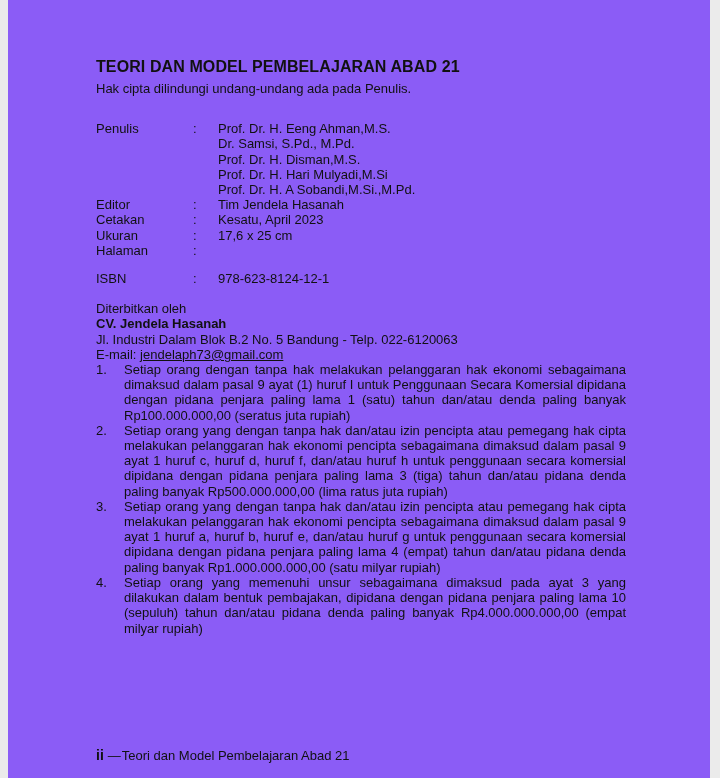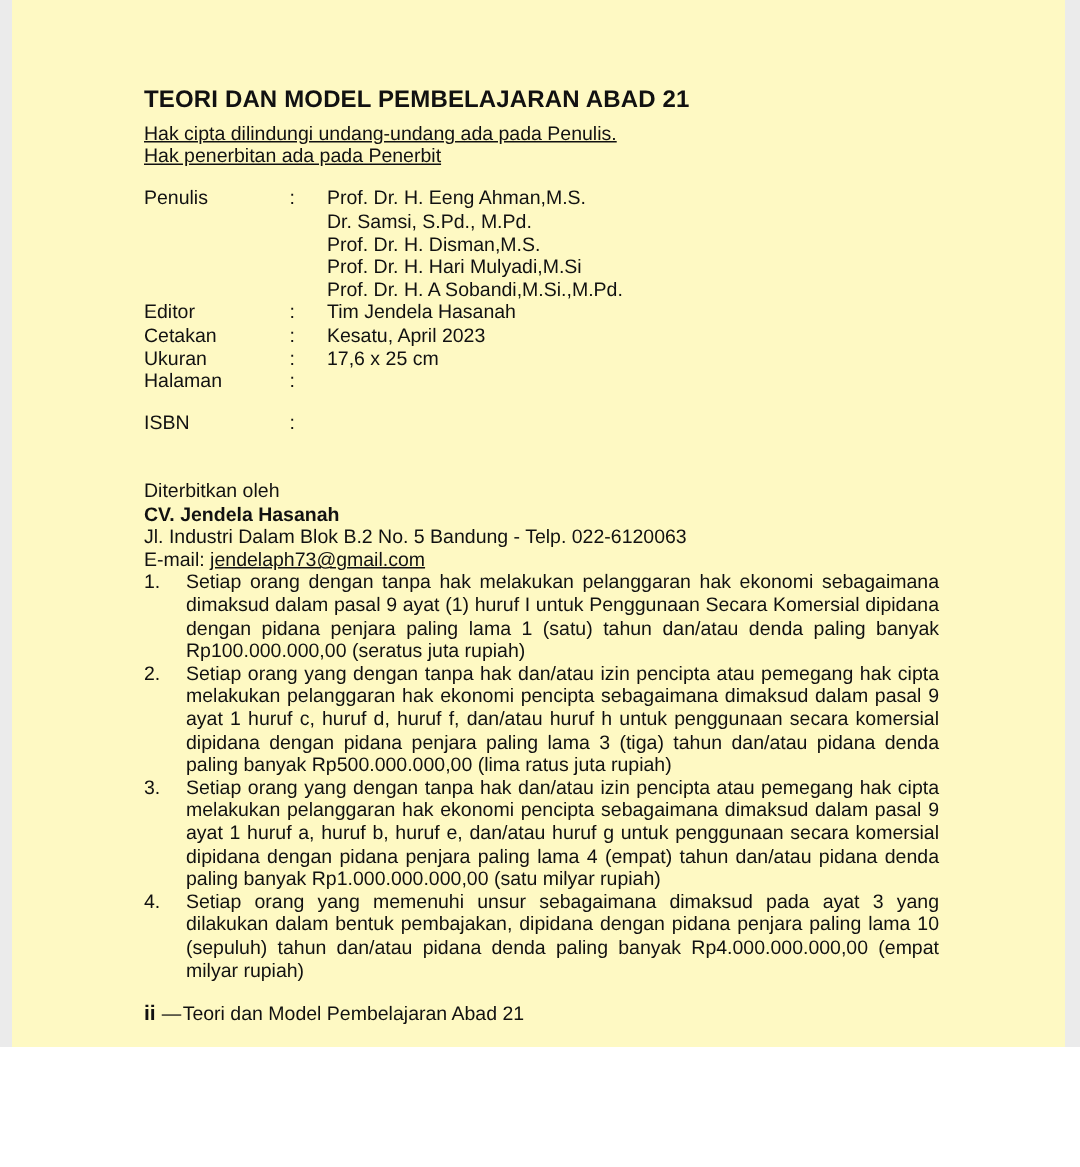--- a/index.html
+++ b/index.html
@@ -1,20 +1,20 @@
 <!DOCTYPE html>
 <html><head>
 <meta charset="utf-8">
 <style>
   html, body { margin: 0; padding: 0; background: #ffffff; }
   .page {
     position: relative;
     width: 720px;
-    height: 698px;
-    background: #fef9c3;
+    height: 778px;
+    background: #8b5cf6;
     color: #111111;
     font-family: "Liberation Sans", sans-serif;
     overflow: hidden;
   }
   .edge-strip {
     position: absolute; top: 0; height: 100%;
     background: #ebebeb;
   }
   .edge-strip.left  { left: 0;  width: 8px;  }
   .edge-strip.right { right: 0; width: 10px; }
@@ -28,32 +28,32 @@
     line-height: 15.2px;
   }
 
   .title {
     margin: 0 0 5px 0;
     font-size: 16px;
     font-weight: bold;
     line-height: 19px;
     letter-spacing: 0.1px;
   }
-  .copy { margin: 0; text-decoration: underline; }
+  .copy { margin: 0; }
 
-  .meta { margin-top: 13px; }
+  .meta { margin-top: 25px; }
   .meta-row {
     display: grid;
     grid-template-columns: 97px 25px 1fr;
     align-items: start;
   }
   .m-label, .m-colon { display: block; }
   .isbn-row { margin-top: 13px; }
 
-  .publisher { margin-top: 30px; }
+  .publisher { margin-top: 15px; }
   .publisher p { margin: 0; }
   .pub-name { font-weight: bold; }
   .doc-link {
     color: #111111;
     text-decoration: underline;
     cursor: pointer;
   }
 
   .sanction-heading {
     margin: 11px 0 0 0;
@@ -83,21 +83,20 @@
 <body>
 
 <div class="page">
   <div class="edge-strip left"></div>
   <div class="edge-strip right"></div>
 
   <div class="content">
 
     <h1 class="title">TEORI DAN MODEL PEMBELAJARAN ABAD 21</h1>
     <p class="copy">Hak cipta dilindungi undang-undang ada pada Penulis.</p>
-    <p class="copy">Hak penerbitan ada pada Penerbit</p>
 
     <div class="meta">
 
       <div class="meta-row">
         <span class="m-label">Penulis</span>
         <span class="m-colon">:</span>
         <div class="m-values">
           <div>Prof. Dr. H. Eeng Ahman,M.S.</div>
           <div>Dr. Samsi, S.Pd., M.Pd.</div>
           <div>Prof. Dr. H. Disman,M.S.</div>
@@ -125,20 +124,21 @@
       </div>
 
       <div class="meta-row">
         <span class="m-label">Halaman</span>
         <span class="m-colon">:</span>
       </div>
 
       <div class="meta-row isbn-row">
         <span class="m-label">ISBN</span>
         <span class="m-colon">:</span>
+        <div class="m-values">978-623-8124-12-1</div>
       </div>
     </div>
 
     <div class="publisher">
       <p>Diterbitkan oleh</p>
       <p class="pub-name">CV. Jendela Hasanah</p>
       <p>Jl. Industri Dalam Blok B.2 No. 5 Bandung - Telp. 022-6120063</p>
       <p>
         <span>E-mail:</span>
         <a class="doc-link">jendelaph73@gmail.com</a>

